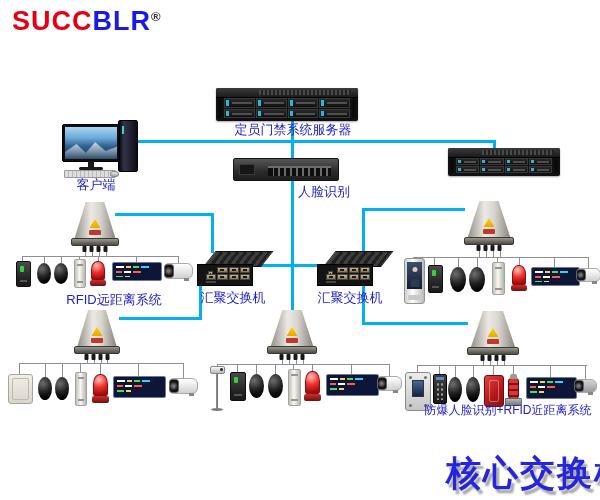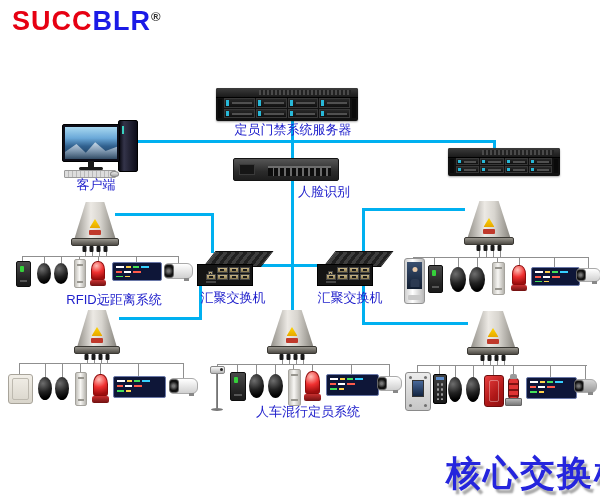--- a/index.html
+++ b/index.html
@@ -398,20 +398,20 @@
   <div class="cam gray" style="left:575px;top:379px;width:20px;height:12px">
       <i class="lens"></i>
     </div>
 
   <div class="lbl" style="left:293px;top:121px">定员门禁系统服务器</div>
   <div class="lbl" style="left:96px;top:176px">客户端</div>
   <div class="lbl" style="left:324px;top:183px">人脸识别</div>
   <div class="lbl" style="left:233px;top:289px">汇聚交换机</div>
   <div class="lbl" style="left:350px;top:289px">汇聚交换机</div>
   <div class="lbl" style="left:114px;top:291px">RFID远距离系统</div>
-  <div class="lbl" style="left:308px;top:403px">人车混行定员系统</div>
+  <div class="lbl sm" style="left:508px;top:402px">防爆人脸识别+RFID近距离系统</div>
 
   <div class="logo">
     <div class="logo-en"><span class="lr">SUCC</span><span class="lb">BLR</span><span class="reg">®</span></div>
   </div>
   <div class="wm">核心交换机</div>
 
 </div>
 
 </body></html>

